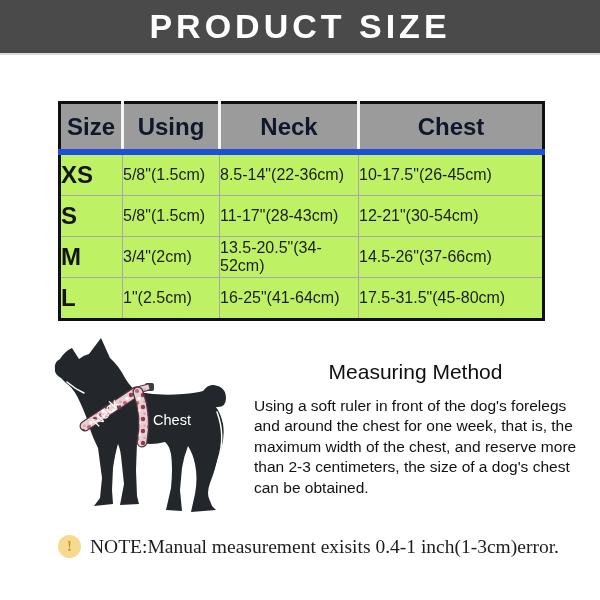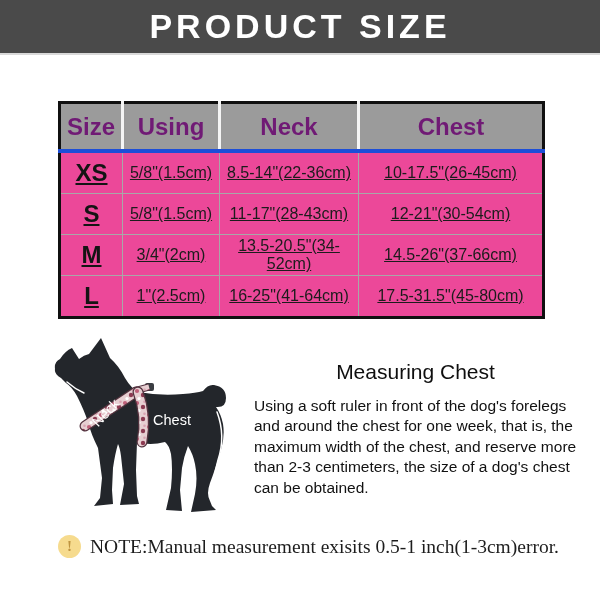--- a/index.html
+++ b/index.html
@@ -16,28 +16,28 @@
   .top-bar h1{
     margin:0;color:#ffffff;font-size:34px;font-weight:bold;letter-spacing:4px;
   }
   
   .table-wrap{position:absolute;left:58px;top:101px;}
   table.size-table{
     border-collapse:collapse;table-layout:fixed;
     border:3px solid #101010;background:#ffffff;
   }
   table.size-table th{
-    background:#9b9b9b;color:#701a75;font-size:24px;font-weight:bold;
-    height:45px;border-left:3px solid #f5f5f5;border-bottom:4px solid #1d4ed8;
+    background:#9b9b9b;color:#0f172a;font-size:24px;font-weight:bold;
+    height:45px;border-left:3px solid #f5f5f5;border-bottom:6px solid #1d4ed8;
     padding:0;text-align:center;
   }
   table.size-table th:first-child{border-left:none;}
   table.size-table td{
-    border:1px solid #a8a8a8;height:40px;text-align:center;
-    font-size:16px;color:#1c1c1c;padding:0;background:#ec4899;text-decoration:underline;
+    border:1px solid #a8a8a8;height:40px;
+    font-size:16px;color:#1c1c1c;padding:0;background:#bef264;
   }
   table.size-table td.size-cell{font-size:24px;font-weight:bold;color:#141414;}
   
   .dog-diagram{position:absolute;left:38px;top:328px;width:224px;height:192px;}
   
   .measuring{position:absolute;left:243px;top:360px;width:345px;}
   .measuring h2{
     margin:0 0 12px 0;text-align:center;font-weight:normal;
     font-size:21px;color:#0f0f0f;
   }
@@ -155,22 +155,22 @@
       <path d="M 100 64 Q 109 88 104 114" stroke="#53333f" stroke-width="11" fill="none" stroke-linecap="round"></path>
       <path d="M 100 64 Q 109 88 104 114" stroke="url(#floral)" stroke-width="8.5" fill="none" stroke-linecap="round"></path>
     </g>
 
     <text x="71" y="88" transform="rotate(-46 71 88)" text-anchor="middle" fill="#ffffff" font-size="14" font-family="Liberation Sans, sans-serif">Neck</text>
     <text x="134" y="97" text-anchor="middle" fill="#ffffff" font-size="14.5" font-family="Liberation Sans, sans-serif">Chest</text>
   </svg>
 </div>
 
 <section class="measuring">
-  <h2>Measuring Chest</h2>
+  <h2>Measuring Method</h2>
   <p>Using a soft ruler in front of the dog's forelegs and around the chest for one week, that is, the maximum width of the chest, and reserve more than 2-3 centimeters, the size of a dog's chest can be obtained.</p>
 </section>
 
 <div class="note-row">
   <span class="note-badge">
     <span>!</span>
   </span>
-  <span class="note-text">NOTE:Manual measurement exisits 0.5-1 inch(1-3cm)error.</span>
+  <span class="note-text">NOTE:Manual measurement exisits 0.4-1 inch(1-3cm)error.</span>
 </div>
 
 </body></html>

